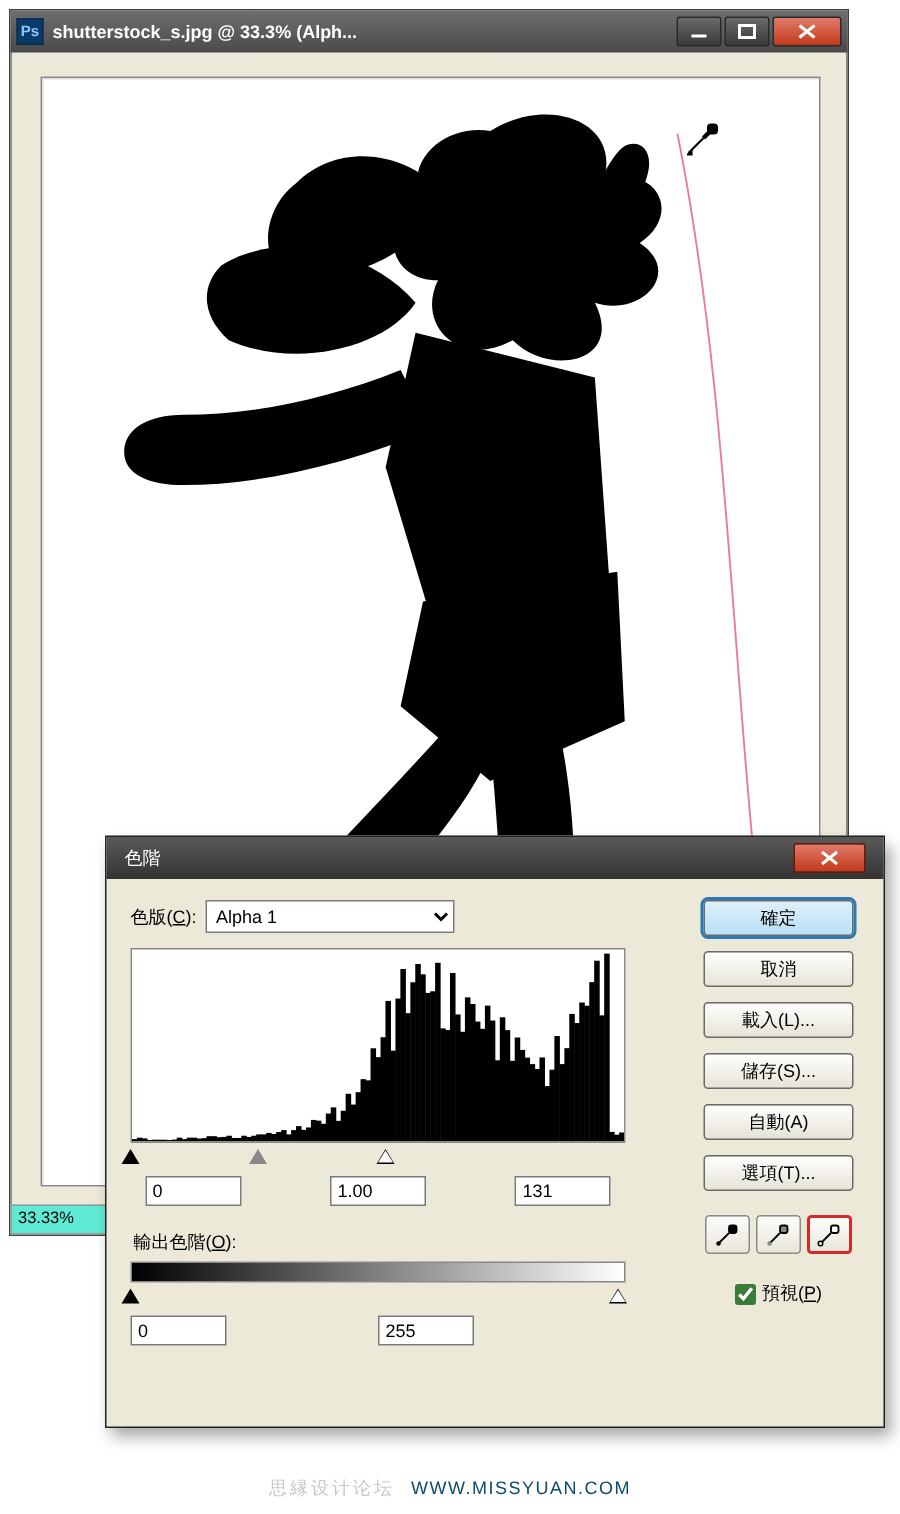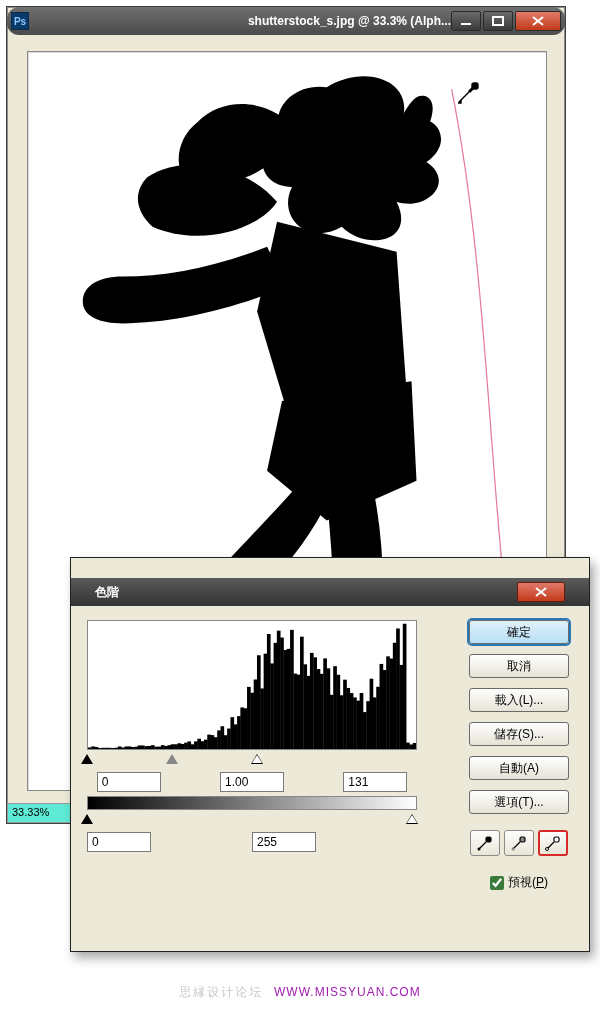--- a/index.html
+++ b/index.html
@@ -1,41 +1,41 @@
 <!DOCTYPE html>
 <html><head>
 <meta charset="utf-8">
 <style>
   * { box-sizing: border-box; margin: 0; padding: 0; font-family: "Microsoft JhengHei", "SimSun", Tahoma, sans-serif; font-size: 12px; }
   body { background: #fff; width: 600px; height: 1009px; position: relative; overflow: hidden; }
 
   
   .ps-window { position: absolute; left: 6px; top: 6px; width: 560px; height: 818px; background: #ece9d8; border: 1px solid #404040; box-shadow: 0 0 0 1px #8d8d8d inset; }
-  .ps-titlebar { height: 28px; background: linear-gradient(#6f6f6f,#4a4a4a); display: flex; align-items: center; color: #fff; font-weight: bold; padding: 0 4px; border-radius: 12px; }
+  .ps-titlebar { height: 28px; background: linear-gradient(#6f6f6f,#4a4a4a); display: flex; align-items: center; color: #fff; font-weight: bold; padding: 0 4px; }
   .ps-icon { width: 18px; height: 18px; background: #0a3a6a; border: 1px solid #0a2a4a; margin-right: 6px; display: flex; align-items: center; justify-content: center; font-size: 10px; color: #8fc8ff; }
-  .ps-title { flex: 1; white-space: nowrap; overflow: hidden; text-overflow: ellipsis; text-align: right; }
+  .ps-title { flex: 1; white-space: nowrap; overflow: hidden; text-overflow: ellipsis; }
   .winbtns { display: flex; gap: 2px; }
   .winbtn { width: 30px; height: 20px; border: 1px solid #2a2a2a; background: linear-gradient(#6a6a6a,#3a3a3a); display: flex; align-items: center; justify-content: center; color:#fff; border-radius: 2px; }
   .winbtn.close { background: linear-gradient(#e07a6a,#c23a1a); width: 46px; }
   .winbtn svg { display:block; }
 
   .ps-canvas { position: absolute; left: 20px; top: 44px; width: 520px; height: 740px; background: #fff; border: 1px solid #888; box-shadow: inset 1px 1px 0 #ddd; }
   .ps-canvas svg { width: 100%; height: 100%; display:block; }
 
   .ps-status { position: absolute; left: 0; bottom: 0; width: 64px; height: 20px; background: #5eead4; border: 1px solid #999; padding: 2px 4px; font-size: 11px; }
 
   
   .cursor-eyedrop { position: absolute; left: 455px; top: 80px; width: 26px; height: 26px; color:#000; }
 
   
   .anno-curve { position: absolute; left: 0; top: 0; width: 600px; height: 900px; pointer-events: none; }
 
   
   .levels { position: absolute; left: 70px; top: 557px; width: 520px; height: 395px; background: #ece9d8; border: 1px solid #222; box-shadow: 4px 6px 10px rgba(0,0,0,.35); }
-  .lv-titlebar { height: 28px; background: linear-gradient(#5a5a5a,#333); color: #fff; display: flex; align-items: center; font-weight: bold; padding: 0 24px; margin-top: 20px; }
+  .lv-titlebar { height: 28px; background: linear-gradient(#5a5a5a,#333); color: #fff; display: flex; align-items: center; font-weight: normal; padding: 0 12px; }
   .lv-title { flex:1; }
   .lv-x { width: 48px; height: 20px; border-radius: 2px; background: linear-gradient(#e07a6a,#c23a1a); border: 1px solid #6a1a0a; display:flex; align-items:center; justify-content:center; }
   .lv-x svg{display:block;}
 
   .lv-body { padding: 14px 16px 12px 16px; display: flex; gap: 12px; }
   .lv-left { flex: 1; }
   .lv-right { width: 108px; display: flex; flex-direction: column; gap: 10px; align-items: center; }
 
   .row { display: flex; align-items: center; margin-bottom: 10px; }
   .row label { margin-right: 6px; }
@@ -69,21 +69,21 @@
 
   .eyedrops { display:flex; gap:4px; margin-top: 6px; }
   .edbtn { width: 30px; height: 26px; border:1px solid #8a8a8a; background: linear-gradient(#fdfdfd,#e9e6d8); border-radius:3px; display:flex; align-items:center; justify-content:center; }
   .edbtn.sel { border: 2px solid #d62a2a; }
 
   .preview-row { display:flex; align-items:center; gap:4px; margin-top:8px; }
   .preview-row input[type=checkbox] { width:14px; height:14px; accent-color: #3a7a3a; }
 
   
   .wm { position:absolute; left:0; bottom:8px; width:600px; text-align:center; color:#c8c8c8; font-size:12px; letter-spacing: 2px; }
-  .wm .url { letter-spacing:1px; color:#a21caf; }
+  .wm .url { letter-spacing:1px; color:#0c4a6e; }
 </style>
 </head>
 <body>
 
 <div class="ps-window">
   <div class="ps-titlebar">
     <div class="ps-icon">Ps</div>
     <div class="ps-title">shutterstock_s.jpg @ 33.3% (Alph...</div>
     <div class="winbtns">
       <div class="winbtn">
@@ -157,20 +157,28 @@
     <div class="lv-x">
         <svg width="14" height="12">
           <line x1="2" y1="2" x2="12" y2="10" stroke="#fff" stroke-width="2"></line>
           <line x1="12" y1="2" x2="2" y2="10" stroke="#fff" stroke-width="2"></line>
         </svg>
       </div>
   </div>
 
   <div class="lv-body">
     <div class="lv-left">
+      <div class="row">
+        <label>
+          <span>色版(</span><u>C</u><span>):</span>
+        </label>
+        <select class="channel">
+          <option>Alpha 1</option>
+        </select>
+      </div>
 
 
       <div class="histo-frame">
         <svg viewBox="0 0 330 130" preserveAspectRatio="none" id="histo-svg">
             <rect x="0.0" y="128.4" width="3.7" height="1.6" fill="#000"></rect>
             <rect x="3.3" y="127.4" width="3.7" height="2.6" fill="#000"></rect>
             <rect x="6.7" y="127.9" width="3.7" height="2.1" fill="#000"></rect>
             <rect x="10.0" y="129.0" width="3.7" height="1.0" fill="#000"></rect>
             <rect x="13.3" y="128.8" width="3.7" height="1.2" fill="#000"></rect>
             <rect x="16.7" y="128.8" width="3.7" height="1.2" fill="#000"></rect>
@@ -281,20 +289,23 @@
             <input value="0" style="">
           </div>
         <div class="cell">
             <input value="1.00" style="">
           </div>
         <div class="cell">
             <input value="131" style="">
           </div>
       </div>
 
+      <div class="section-label" style="margin-top:16px">
+        <span>輸出色階(</span><u>O</u><span>):</span>
+      </div>
 
       <div class="out-ramp"></div>
       <div class="out-sliders">
         <div class="tri black"></div>
         <div class="tri white"></div>
       </div>
       <div class="val-row" style="gap:0;justify-content:space-between">
         <div class="cell" style="justify-content:flex-start">
             <input value="0" style="">
           </div>

